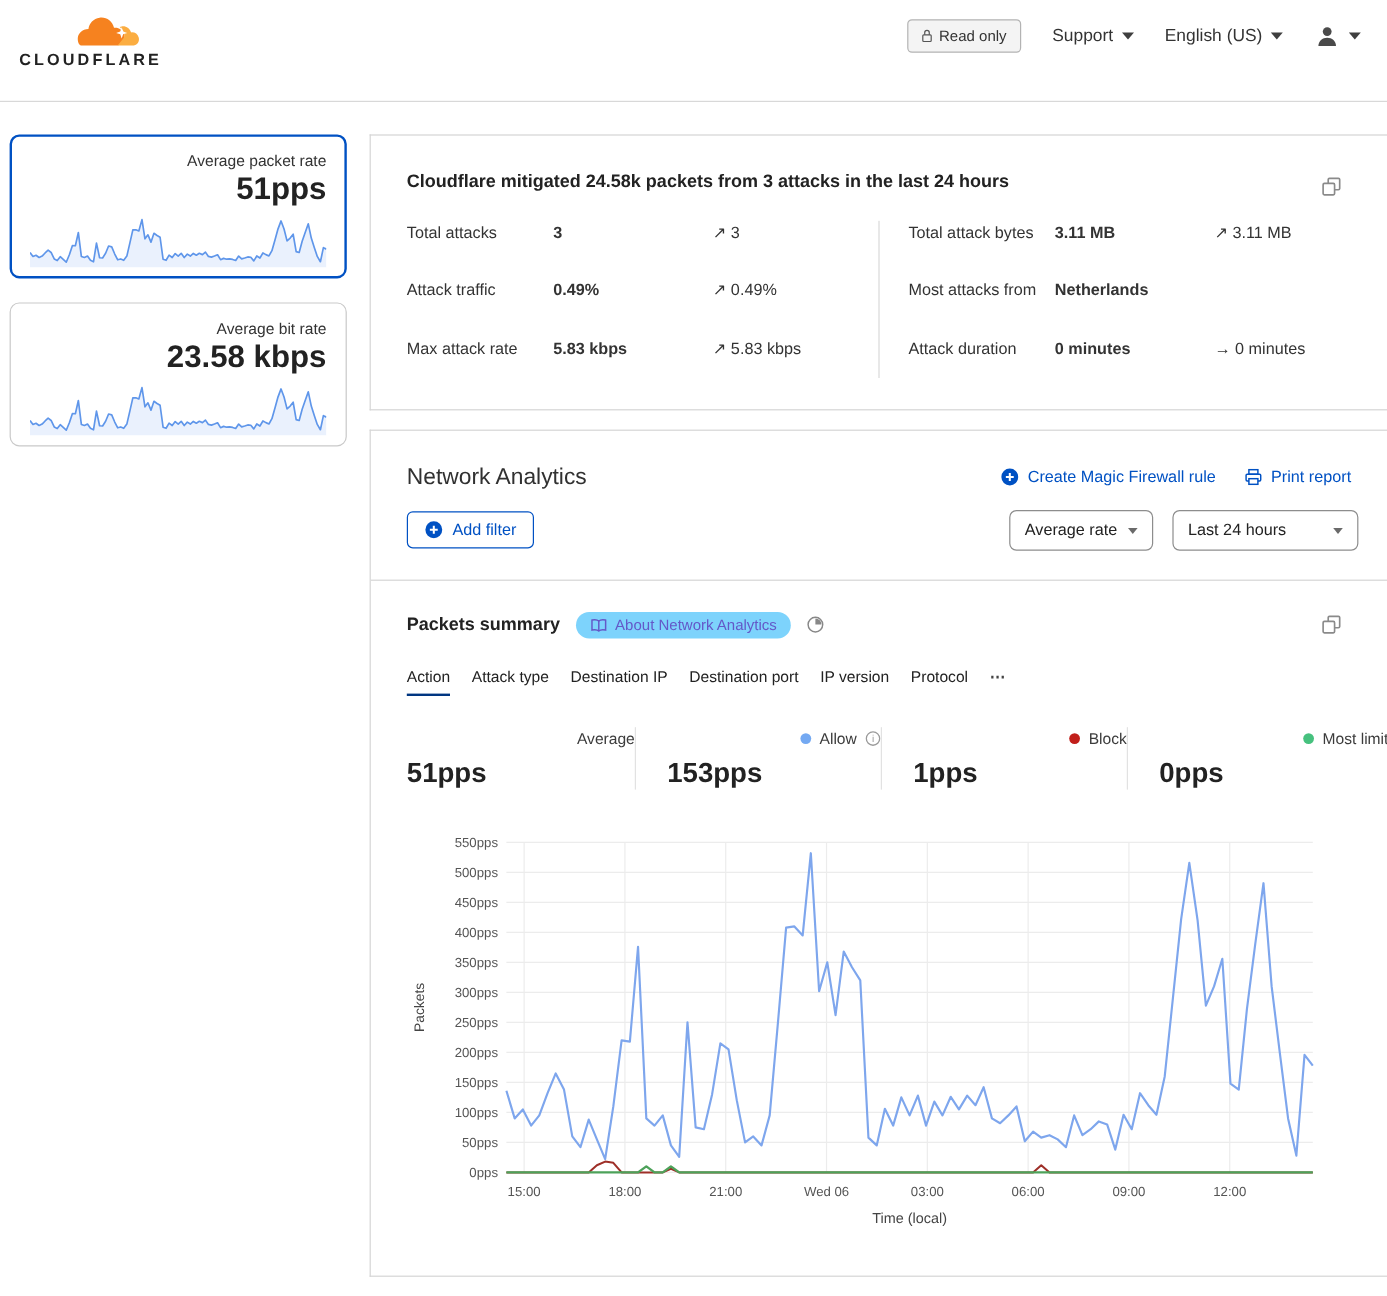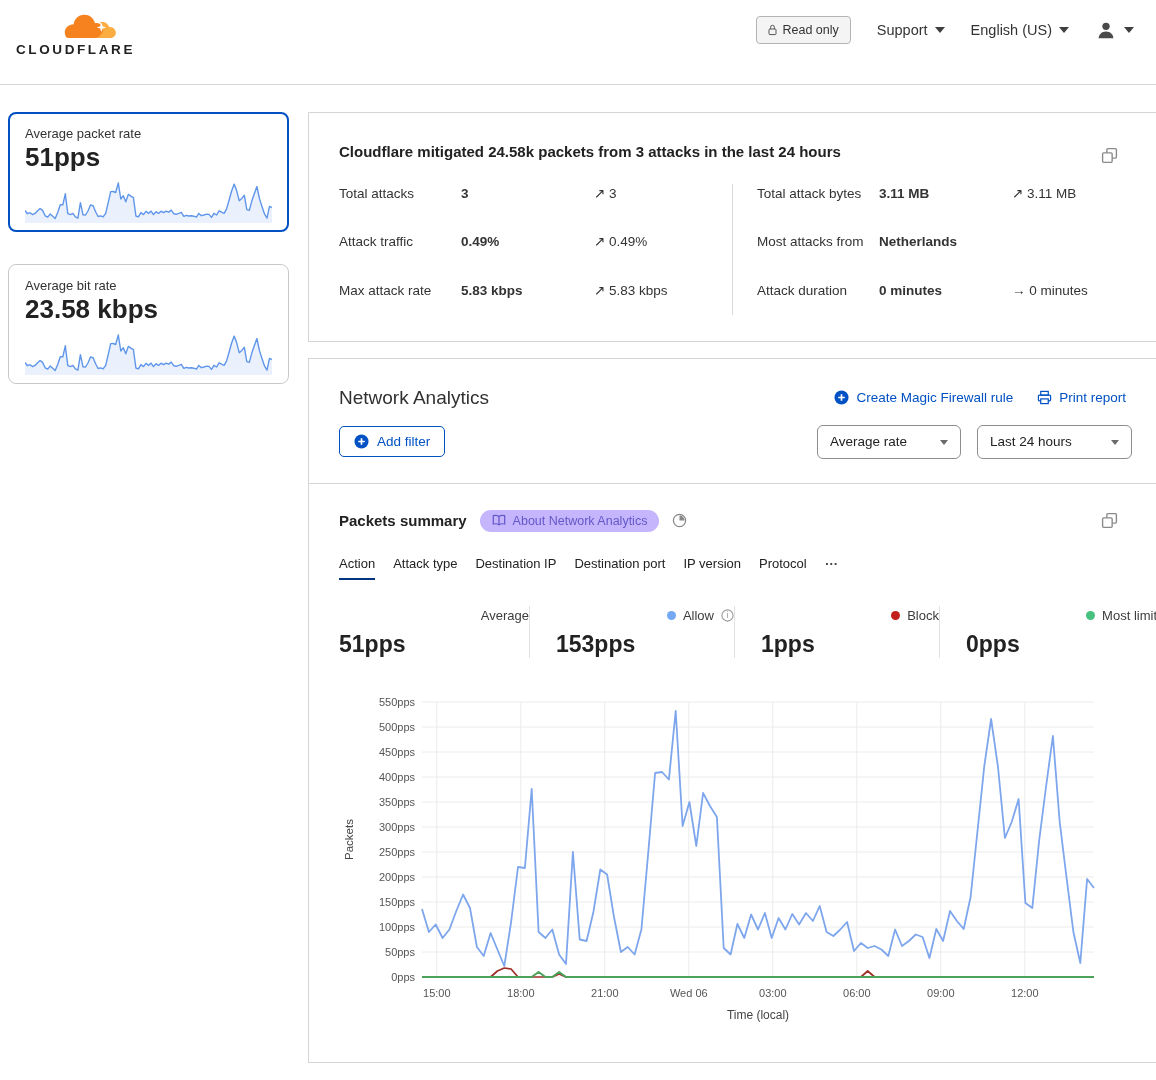--- a/index.html
+++ b/index.html
@@ -15,21 +15,21 @@
   .logo svg { margin-left:42px; }
   .logo-text { font-size:13.5px; font-weight:700; letter-spacing:2.6px; color:#222; margin-top:-2px; }
   .hdr-right { display:flex; align-items:center; gap:26px; margin-top:8px;margin-left:32px; }
   .ro-badge { display:flex; align-items:center; gap:6px; background:#f4f4f4;
               border:1px solid #b3b3b3; border-radius:4px; padding:6px 11px;
               font-size:12.5px; color:#333; }
   .menu { display:flex; align-items:center; gap:7px; font-size:14.5px; color:#333; cursor:pointer; }
   .caret { width:0; height:0; border:5px solid transparent; border-top:6px solid #3f3f3f; margin-top:5px; }
   
   .content { display:flex; gap:19px; padding:27px 0 0 8px; align-items:flex-start; }
-  .aside { width:281px; flex:none; display:flex; flex-direction:column; gap:32px; }
+  .aside { width:281px; flex:none; display:flex; flex-direction:column; gap:20px;text-align:right; }
   .card { border:1px solid #c9c9c9; border-radius:8px; background:#fff; height:120px;
           padding:13px 16px 8px; cursor:pointer; }
   .card.sel { border:2px solid #0051c3; padding:12px 15px 7px; }
   .card-label { font-size:13px; color:#333; }
   .card-value { font-size:26px; font-weight:700; color:#222; margin:1px 0 4px; }
   .main { flex:1; min-width:0; display:flex; flex-direction:column; gap:16px; }
   .panel { border:1px solid #d5d5d5; border-right:0; background:#fff; position:relative; }
   .copy-btn { position:absolute; top:34px; right:38px; cursor:pointer; }
   
   .p1 { padding:30px 30px 26px; }
@@ -45,27 +45,27 @@
   .na-title { font-size:19px; font-weight:500; color:#313131; }
   .na-links { display:flex; gap:24px; margin-top:3px; }
   .lnk { display:flex; align-items:center; gap:7px; font-size:13.5px; color:#0051c3; cursor:pointer; }
   .filter-row { padding:16px 24px 24px 30px; display:flex; justify-content:space-between; align-items:center; }
   .add-filter { display:flex; gap:8px; border:1px solid #0051c3; color:#0051c3;
                 background:#fff; border-radius:5px; padding:7px 14px; font-size:13.5px; cursor:pointer; }
   .selects { display:flex; gap:16px; }
   .select { border:1px solid #8d8d8d; border-radius:6px; height:34px; display:flex; align-items:center;
             justify-content:space-between; padding:0 12px; font-size:13.5px; color:#222; cursor:pointer; background:#fff; }
   .select .scaret { width:0; height:0; border:4.5px solid transparent; border-top:5.5px solid #6a6a6a; margin-top:5px; }
-  .sel-rate { width:144px; } .sel-time { width:155px; }
+  .sel-rate { width:120px; } .sel-time { width:155px; }
   .hdiv { border-top:1px solid #d5d5d5; }
   
   .pk { padding:26px 30px 30px; position:relative; }
   .pk-titlerow { display:flex; align-items:center; gap:13px; }
   .pk-title { font-size:15px; font-weight:700; }
-  .pill { display:flex; align-items:center; gap:7px; background:#c4b5fd; color:#6458c8;
+  .pill { display:flex; align-items:flex-end; gap:7px; background:#7dd3fc; color:#6458c8;
           border-radius:12px; padding:4px 12px; font-size:12.5px; cursor:pointer; }
   .pk-copy { position:absolute; top:28px; right:38px; cursor:pointer; }
   .tabs { display:flex; gap:18px; margin-top:24px; font-size:13px; color:#222; }
   .tab { padding-bottom:7px; cursor:pointer; border-bottom:2px solid transparent; }
   .tab.active { border-bottom:2px solid #003681; }
   .tab-more { cursor:pointer; color:#444; letter-spacing:1px; font-weight:700; }
   .pstats { margin-top:26px; display:grid; grid-template-columns:190px 205px 205px 218px; }
   .pstat { padding-top:2px; }
   .pstat + .pstat { border-left:1px solid #e2e2e2; padding-left:26px; }
   .pstat-top { display:flex; align-items:center; gap:7px; font-size:13px; color:#3c3c3c;justify-content:flex-end; }

